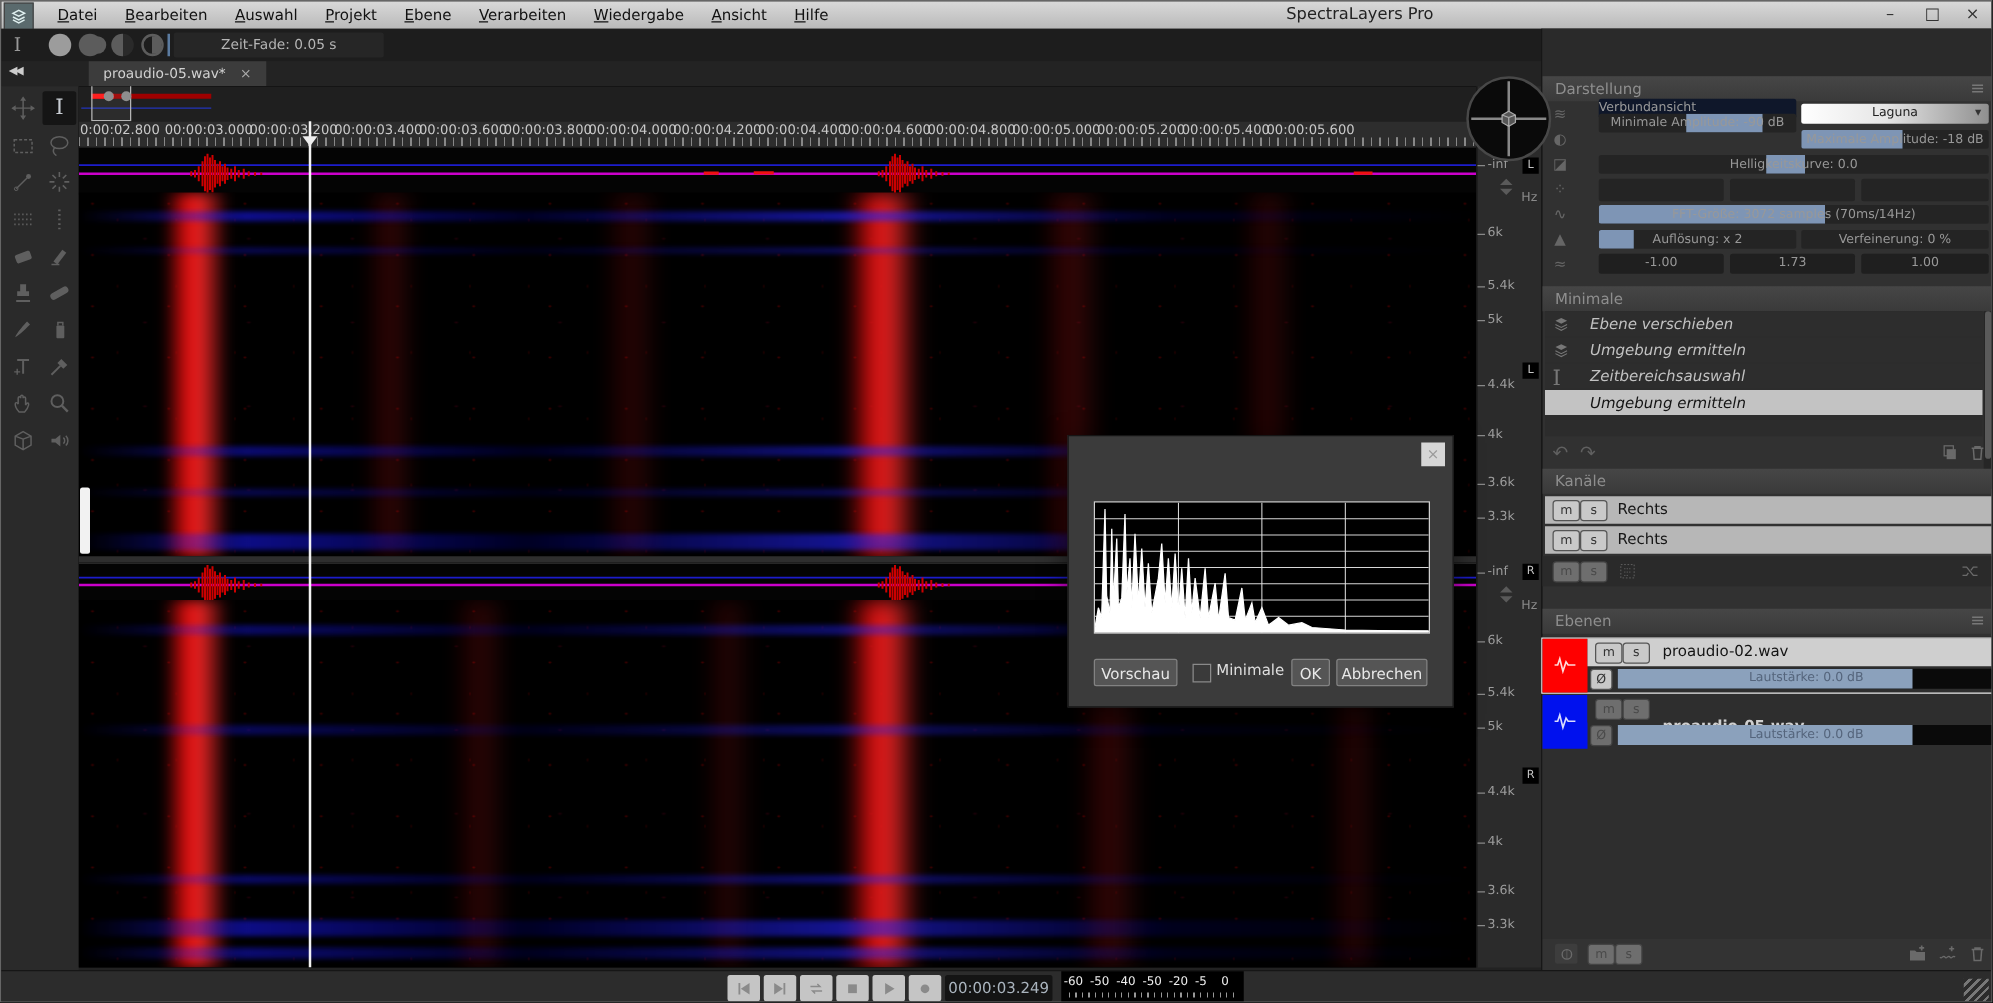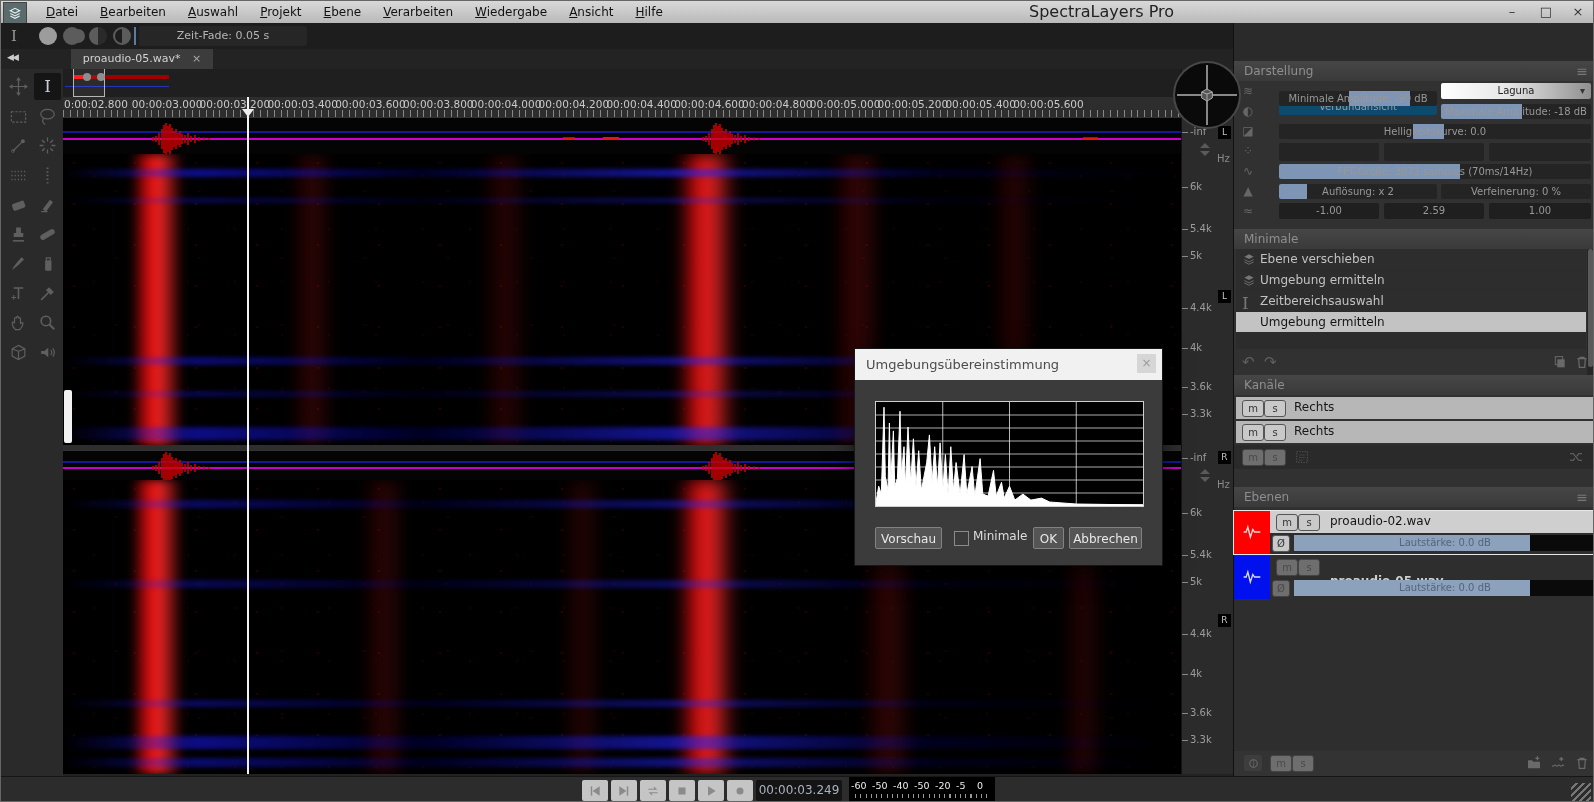--- a/index.html
+++ b/index.html
@@ -4,21 +4,21 @@
 <style>
   html,body{margin:0;padding:0;background:#111;}
   #app{position:relative;width:1594px;height:802px;background:#222;overflow:hidden;
        font-family:"DejaVu Sans","Liberation Sans",sans-serif;border:1px solid #666;box-sizing:border-box;}
   .abs{position:absolute;}
   
   #titlebar{left:0;top:0;width:100%;height:22px;background:linear-gradient(#d9d9d9,#b9b9b9);color:#1a1a1a;}
   #app-icon{left:2px;top:1px;width:22px;height:20px;background:#5a6a6d;border:1px solid #444;display:flex;align-items:center;justify-content:center;color:#dfefef;}
   #menubar{left:34px;top:0;height:22px;display:flex;align-items:center;}
   .menu-item{padding:0 11px;font-size:12px;line-height:22px;color:#111;cursor:default;}
-  #win-title{left:1028px;top:0;font-size:16px;line-height:22px;color:#222;}
+  #win-title{left:1028px;top:0;font-size:13px;line-height:22px;color:#222;}
   .win-ctl{top:0;width:30px;height:22px;text-align:center;font-size:13px;line-height:22px;color:#333;}
   
   #toolbar2{left:0;top:22px;width:100%;height:26px;background:#1d1d1d;}
   .mode-circle{top:4px;width:18px;height:18px;border-radius:50%;}
   #timefade{left:138px;top:3px;width:168px;height:20px;background:#262626;border-radius:2px;color:#b5b5b5;font-size:11px;text-align:center;line-height:20px;}
   
   #tabbar{left:0;top:48px;width:1232px;height:20px;background:#232323;color:#bbb;}
   #tab-active{left:70px;top:0;width:142px;height:20px;background:#3c3c3c;color:#d2d2d2;font-size:11px;line-height:20px;text-align:center;}
   
   #sidebar{left:0;top:68px;width:62px;height:707px;background:#2a2a2a;}
@@ -60,21 +60,21 @@
   .sechdr{left:0;width:362px;height:20px;background:linear-gradient(#464646,#3a3a3a);color:#8e8e8e;font-size:12px;line-height:20px;padding-left:10px;box-sizing:border-box;}
   .hamburger{right:8px;color:#777;font-size:14px;line-height:20px;top:0;}
   .fld{background:#242424;border-radius:2px;color:#989898;font-size:10px;text-align:center;overflow:hidden;}
   .fld .txt{position:relative;line-height:15px;z-index:2;white-space:nowrap;}
   .bluefill{position:absolute;top:0;height:100%;background:#7e95b5;z-index:1;}
   .paneicon{left:6px;width:16px;height:16px;color:#666;font-size:12px;text-align:center;line-height:16px;}
   .histitem{left:2px;width:350px;height:20px;background:#2d2d2d;color:#c2c2c2;font-size:12px;line-height:20px;}
   .histitem.sel{background:#c3c3c3;color:#141414;}
   .histicon{position:absolute;left:6px;top:3px;width:14px;height:14px;color:#777;}
   .histicon svg{width:14px;height:14px;}
-  .histlabel{position:absolute;left:24px;top:0;}
+  .histlabel{position:absolute;left:36px;top:0;font-style:italic;}
   .msbtn{width:20px;height:15px;border:1px solid #555;border-radius:3px;background:#c9c9c9;color:#333;font-size:10px;line-height:15px;text-align:center;}
   .msbtn.dim{background:#6e6e6e;color:#4a4a4a;border-color:#444;}
   .chanrow{left:2px;width:358px;height:22px;background:#b7b7b7;color:#161616;font-size:12px;}
   .volslider{height:16px;background:#0a0a0a;overflow:hidden;}
   .volfill{position:absolute;left:0;top:0;height:100%;background:#8ba1bc;}
   .voltext{position:relative;z-index:2;font-size:10px;text-align:center;line-height:16px;color:#55657c;}
   .smicon{color:#6a6a6a;}
   .smicon svg{width:16px;height:16px;}
   
   #dialog{left:853px;top:347px;width:307px;height:216px;background:#3b3b3b;border:1px solid #161616;box-shadow:0 6px 22px rgba(0,0,0,.6);z-index:10;}
@@ -405,21 +405,21 @@
 
   <div id="rightpanel" class="abs">
     <div class="abs" style="left:0;top:0;width:362px;height:38px;background:#2a2a2a;"></div>
 
     <div class="sechdr abs" style="top:38px;">
       <span>Darstellung</span>
       <span class="hamburger abs">≡</span>
     </div>
     <div id="dars-icons"></div>
 
-    <div class="abs" style="left:45px;top:76px;width:158px;height:16px;background:#0c4a6e;border-radius:2px;color:#9a9a9a;font-size:10px;text-align:center;line-height:16px;">Verbundansicht</div>
+    <div class="abs" style="left:45px;top:56px;width:158px;height:16px;background:#0f172a;border-radius:2px;color:#9a9a9a;font-size:10px;line-height:16px;">Verbundansicht</div>
     <div class="abs" style="left:207px;top:60px;width:150px;height:16px;border-radius:2px;background:linear-gradient(90deg,#ffffff,#e6e6e6 45%,#8f8f8f);color:#222;font-size:10px;text-align:center;line-height:16px;">
       <span>Laguna</span>
       <span class="abs" style="right:6px;top:0;color:#333;">▾</span>
     </div>
 
     <div class="fld abs" style="left:45px;top:68px;width:158px;height:15px;">
       <div class="bluefill" style="left:44%;width:39%;"></div>
       <div class="txt">Minimale Amplitude: -90 dB</div>
     </div>
     <div class="fld abs" style="left:207px;top:81px;width:150px;height:15px;">
@@ -446,21 +446,21 @@
       <div class="txt">Auflösung: x 2</div>
     </div>
     <div class="fld abs" style="left:207px;top:161px;width:150px;height:15px;">
       <div class="txt">Verfeinerung: 0 %</div>
     </div>
 
     <div class="fld abs" style="left:45px;top:180px;width:100px;height:16px;background:#1f1f1f;">
         <div class="txt" style="line-height:16px;">-1.00</div>
       </div>
     <div class="fld abs" style="left:150px;top:180px;width:100px;height:16px;background:#1f1f1f;">
-        <div class="txt" style="line-height:16px;">2.59</div>
+        <div class="txt" style="line-height:16px;">1.73</div>
       </div>
     <div class="fld abs" style="left:255px;top:180px;width:102px;height:16px;background:#1f1f1f;">
         <div class="txt" style="line-height:16px;">1.00</div>
       </div>
 
     <div class="sechdr abs" style="top:206px;">
       <span>Minimale</span>
     </div>
     <div class="abs" style="left:2px;top:226px;width:350px;height:100px;background:#2c2c2c;"></div>
     <div id="histlist">
@@ -608,23 +608,20 @@
   <div class="paneicon abs" style="top: 60px;">≋</div>
       <div class="paneicon abs" style="top: 80px;">◐</div>
       <div class="paneicon abs" style="top: 100px;">◪</div>
       <div class="paneicon abs" style="top: 120px;">⁘</div>
       <div class="paneicon abs" style="top: 140px;">∿</div>
       <div class="paneicon abs" style="top: 160px;">▲</div>
       <div class="paneicon abs" style="top: 180px;">≈</div>
     </div>
 
   <div id="dialog" class="abs">
-    <div id="dialog-title" class="abs">
-      <span>Umgebungsübereinstimmung</span>
-    </div>
     <div id="dialog-close" class="abs">×</div>
     <div id="dialog-plot" class="abs">
       <svg id="plot-svg" width="267" height="104">
           <line x1="0" x2="267" y1="13" y2="13" stroke="#d8d8d8" stroke-width="0.8"></line>
           <line x1="0" x2="267" y1="26" y2="26" stroke="#d8d8d8" stroke-width="0.8"></line>
           <line x1="0" x2="267" y1="39" y2="39" stroke="#d8d8d8" stroke-width="0.8"></line>
           <line x1="0" x2="267" y1="52" y2="52" stroke="#d8d8d8" stroke-width="0.8"></line>
           <line x1="0" x2="267" y1="65" y2="65" stroke="#d8d8d8" stroke-width="0.8"></line>
           <line x1="0" x2="267" y1="78" y2="78" stroke="#d8d8d8" stroke-width="0.8"></line>
           <line x1="0" x2="267" y1="91" y2="91" stroke="#d8d8d8" stroke-width="0.8"></line>

